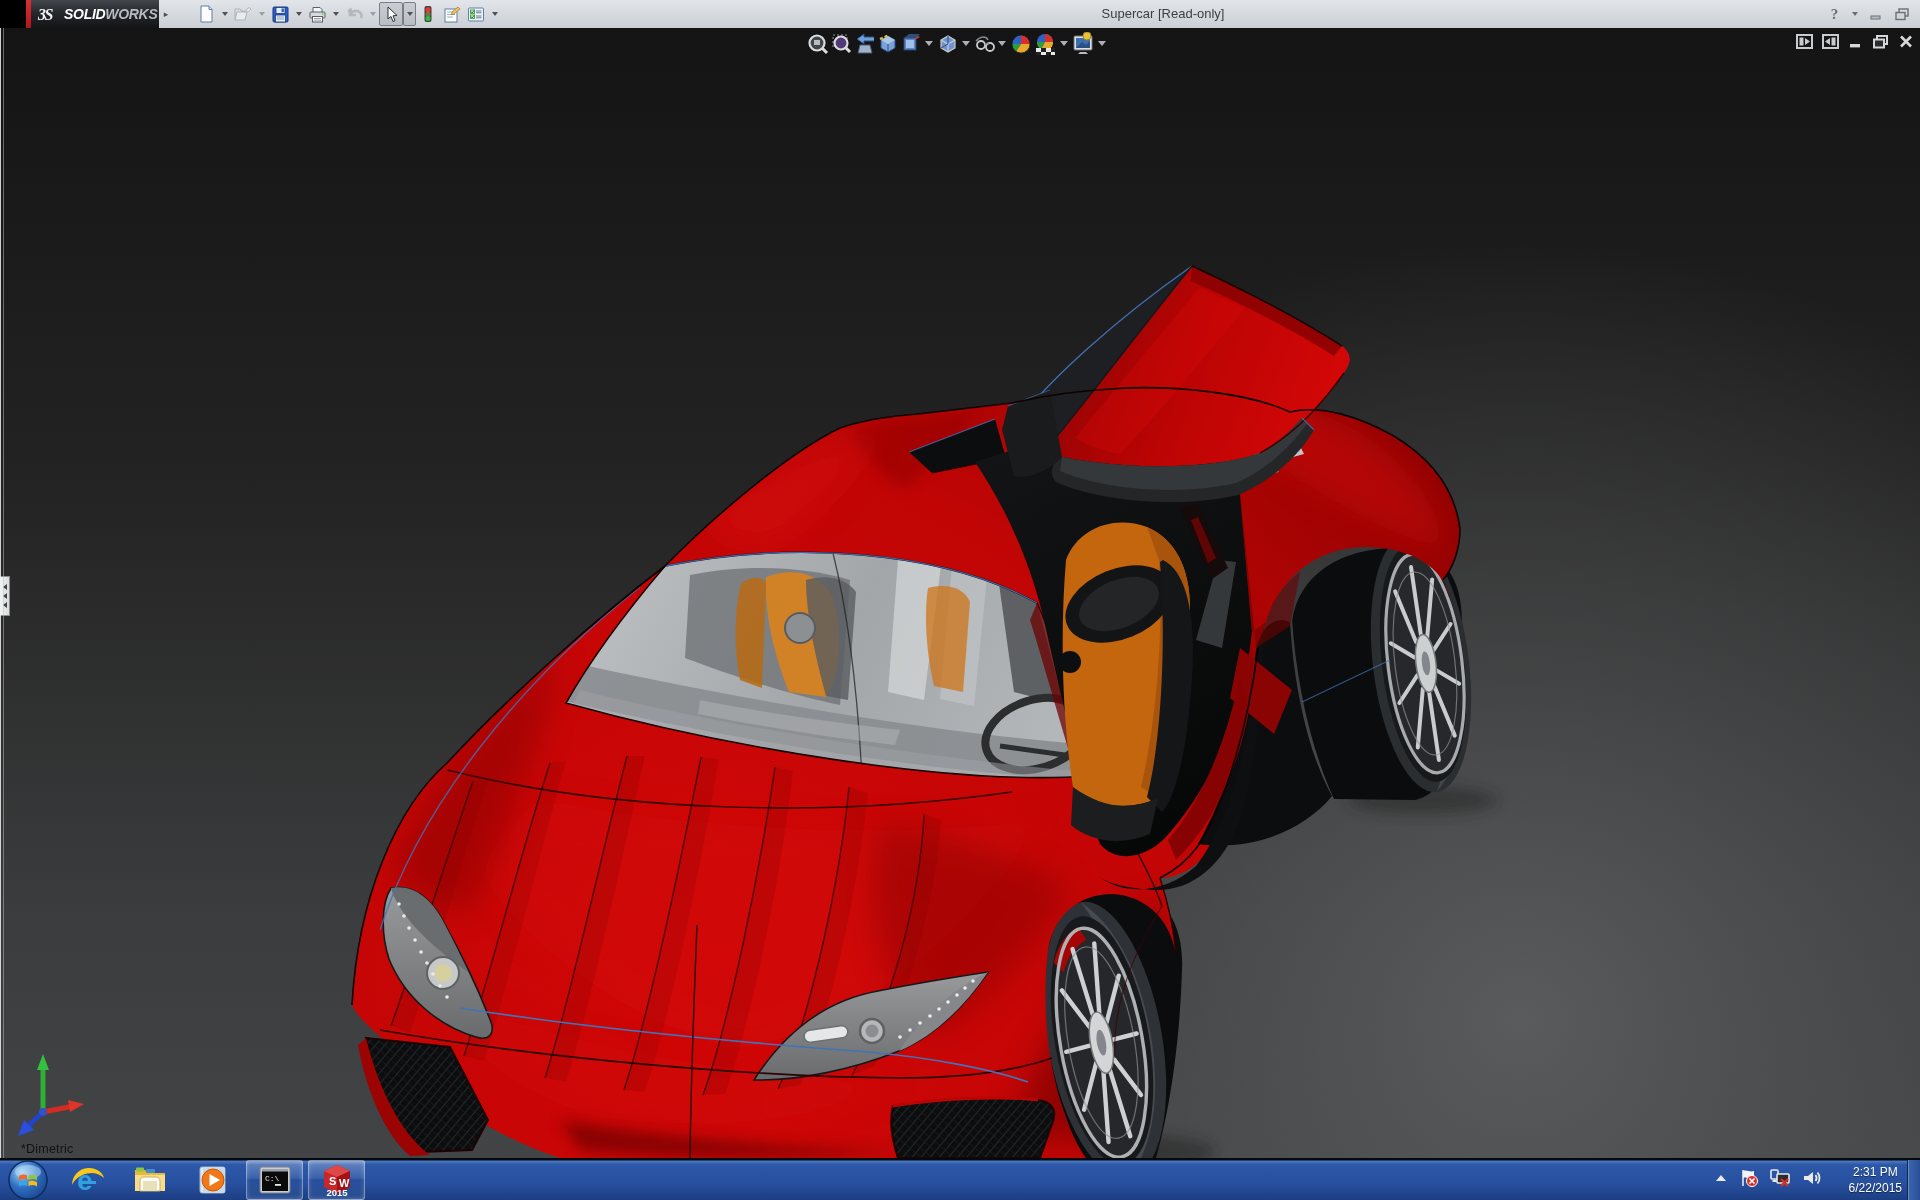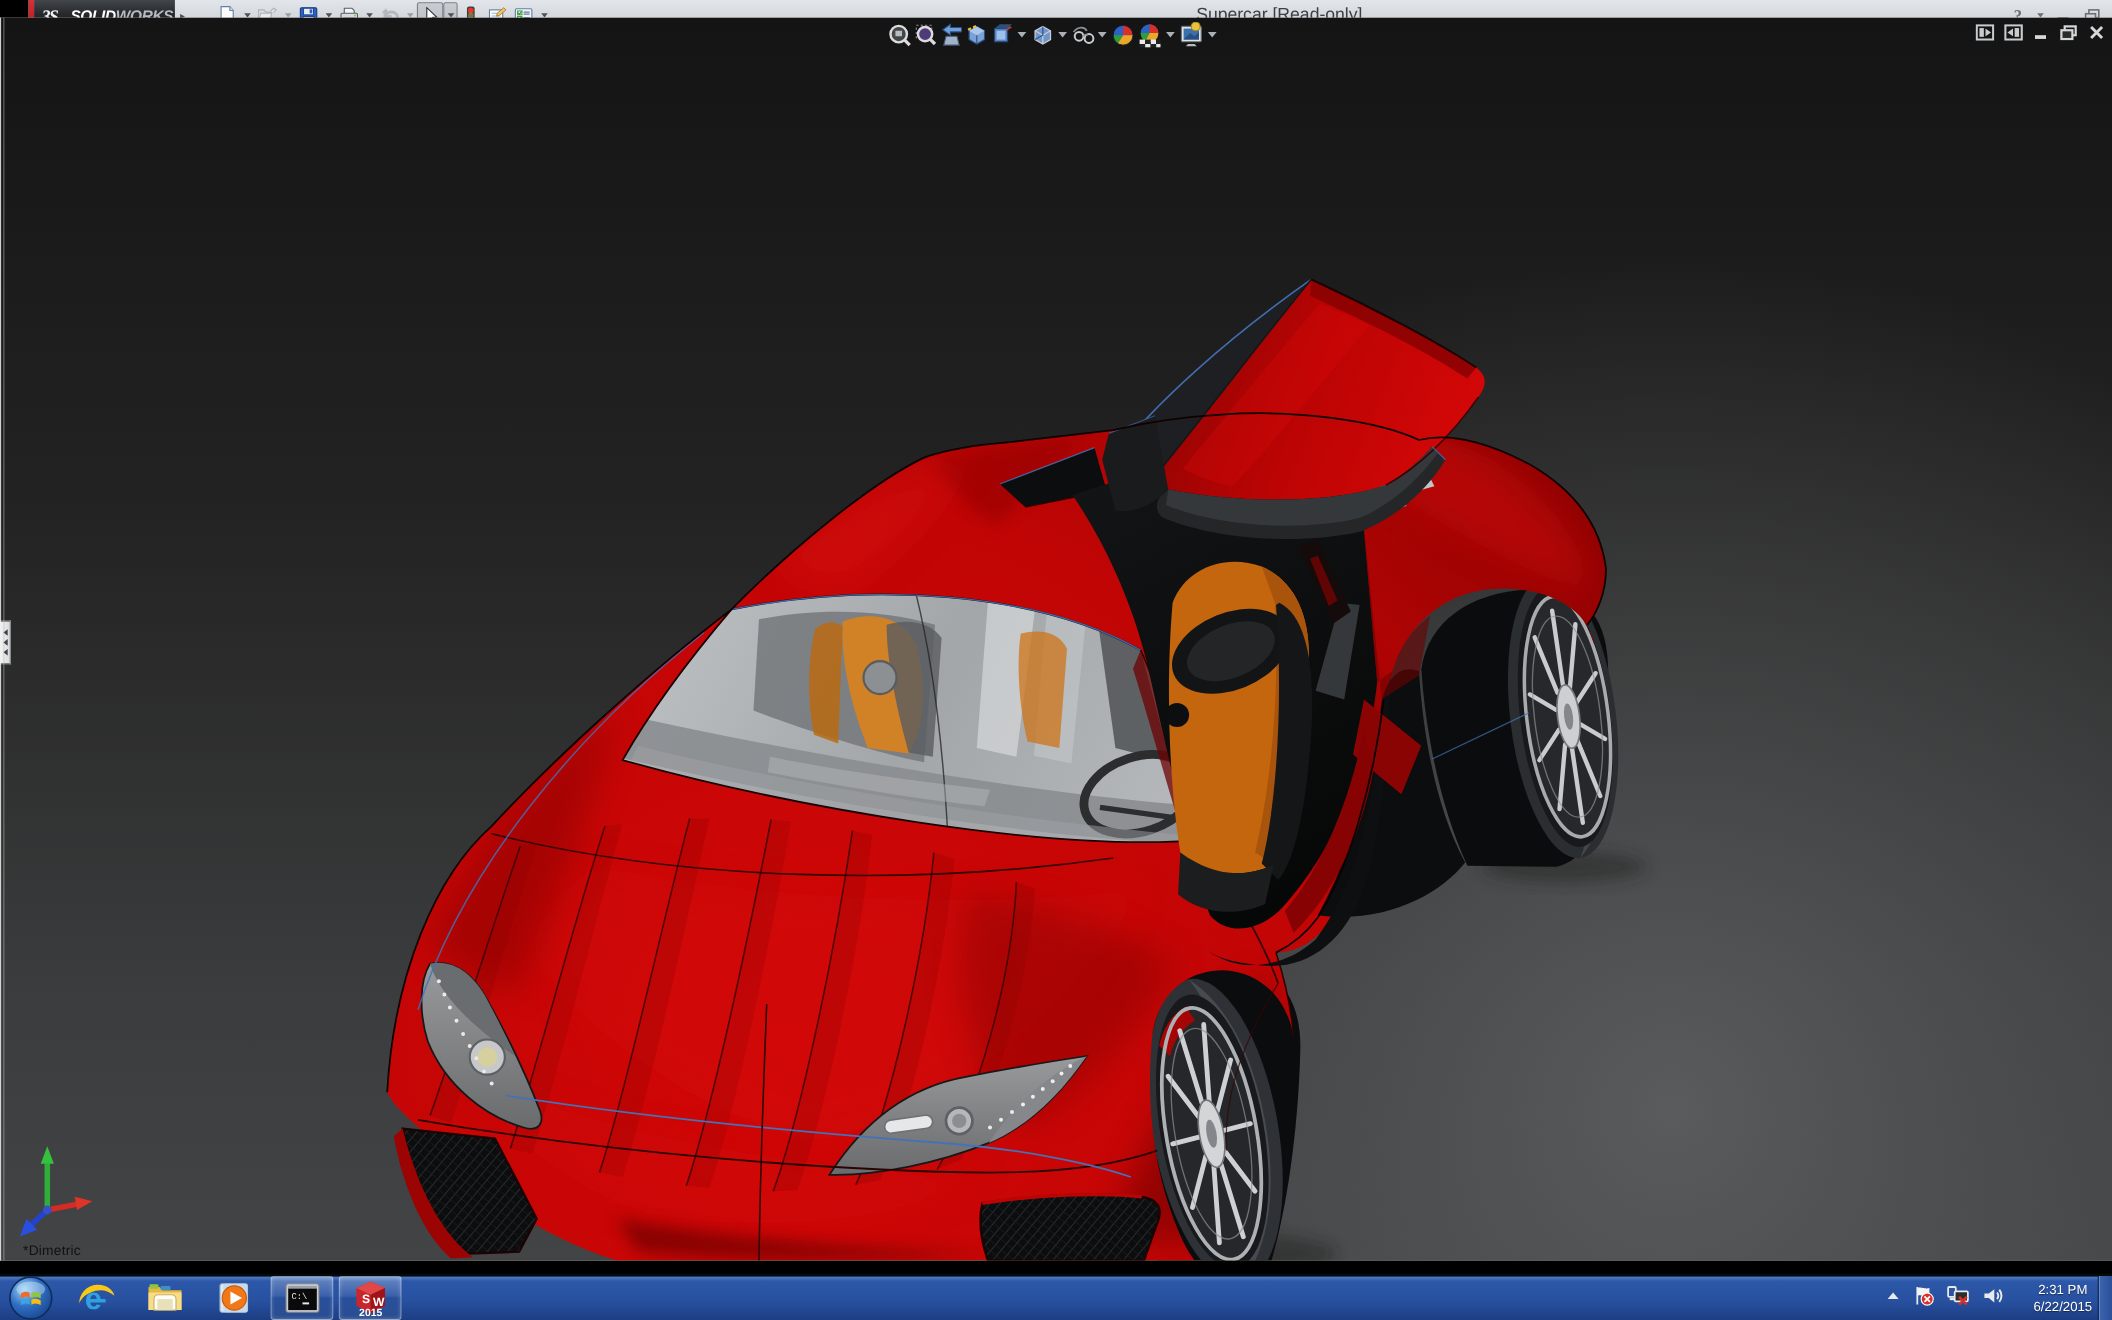--- a/index.html
+++ b/index.html
@@ -11,25 +11,25 @@
   #logo-block svg{margin-left:6px;flex:none;}
   #logo-text{color:#fff;font-size:14px;font-weight:bold;letter-spacing:-.3px;margin-left:3px;font-style:italic;white-space:nowrap;}
   #logo-text .lt2{color:#b7bcc2;font-weight:bold;}
   #logo-flyout{position:absolute;left:134px;top:6px;width:12px;height:16px;color:#4b4f55;font-size:9px;line-height:16px;text-align:center;}
   .tbar-icons{position:absolute;left:168px;top:2px;height:24px;display:flex;align-items:center;}
   .tbtn{width:24px;height:24px;display:flex;align-items:center;justify-content:center;border-radius:2px;}
   .tbtn.dd{width:13px;}
   .tbtn.pressed{border:1px solid #7a7e84;background:linear-gradient(#c9cdd2,#b9bec5);box-sizing:border-box;}
   .dd-arrow{width:0;height:0;border-left:3.5px solid transparent;border-right:3.5px solid transparent;border-top:4px solid #4e5257;}
   .dd-arrow.dis{border-top-color:#9aa0a6;}
-  #window-title{position:absolute;left:1137px;top:0;transform:translateX(-50%);line-height:27px;font-size:16px;color:#3c4045;white-space:nowrap;}
+  #window-title{position:absolute;left:1137px;top:0;transform:translateX(-50%);line-height:27px;font-size:13px;color:#3c4045;white-space:nowrap;}
   #titlebar-controls{position:absolute;right:8px;top:0;height:28px;display:flex;align-items:center;gap:6px;color:#5c6167;}
   #titlebar-controls .tc{width:20px;height:18px;display:flex;align-items:center;justify-content:center;}
   
-  #viewport{position:absolute;left:0;top:16px;width:1920px;height:1130px;background:#a3a3a3;}
+  #viewport{position:absolute;left:0;top:28px;width:1920px;height:1130px;background:#14b8a6;}
   #scene{position:absolute;left:0;top:0;}
   #headsup{position:absolute;left:806px;top:4px;}
   #vp-controls{position:absolute;right:6px;top:6px;display:flex;align-items:center;gap:9px;}
   #vp-controls .vc{display:flex;align-items:center;justify-content:center;}
   #left-tab{position:absolute;left:0px;top:548px;width:9px;height:38px;background:linear-gradient(90deg,#f2f3f4,#d8dadc);border:1px solid #8a8d90;border-left:none;display:flex;flex-direction:column;align-items:center;justify-content:center;gap:3px;}
   #left-tab .la{width:0;height:0;border-top:3.5px solid transparent;border-bottom:3.5px solid transparent;border-right:4px solid #3f4347;}
   #vp-edge1{position:absolute;left:0;top:0;width:1px;height:1130px;background:rgba(240,240,240,.85);}
   #vp-edge2{position:absolute;left:3px;top:0;width:1px;height:1130px;background:rgba(190,190,190,.5);}
   #view-label{position:absolute;left:21px;top:1114px;font-size:12.5px;color:#121212;letter-spacing:.2px;}
   

